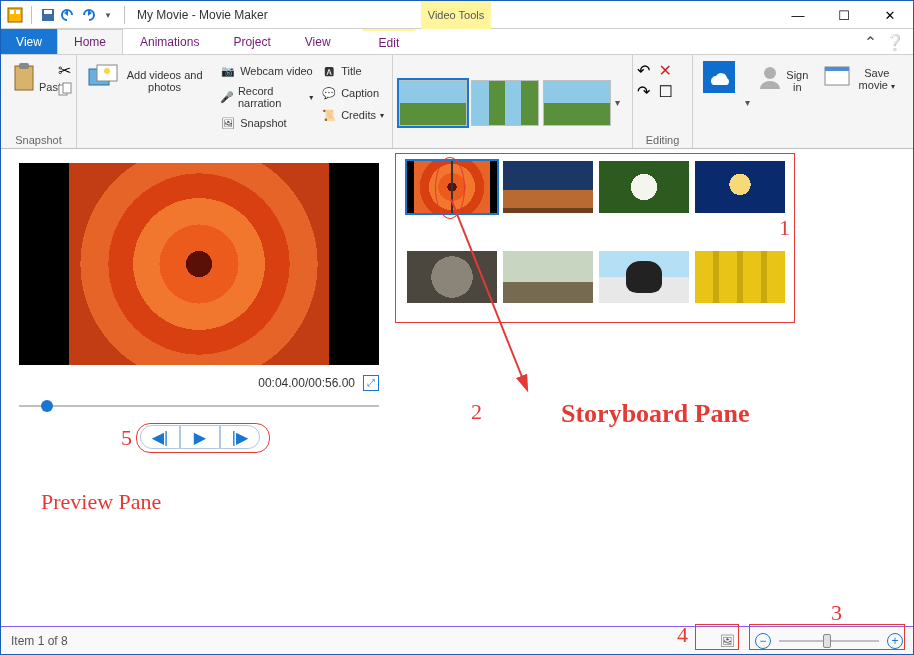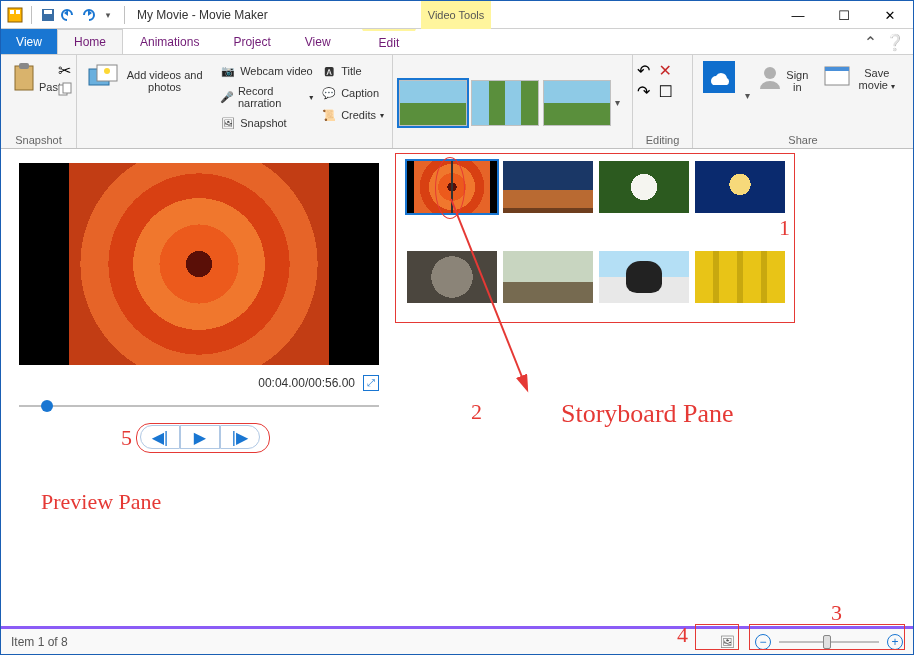--- a/index.html
+++ b/index.html
@@ -50,21 +50,21 @@
 .clip.desert { background: linear-gradient(to bottom, #1a3766 55%, #b96a32 55% 90%, #6e3e1e 90%); }
 .clip.white-flower { background: radial-gradient(circle at 50% 50%, #f5f5f0 0 25%, #2c5a1f 25% 100%); }
 .clip.jelly { background: radial-gradient(circle at 50% 45%, #f7d97a 0 20%, #0a2a6e 20% 100%); }
 .clip.koala { background: radial-gradient(circle at 50% 50%, #8b8478 0 40%, #4b463e 40% 100%); }
 .clip.light { background: linear-gradient(to bottom, #c8d5c0 60%, #766a50 60%); }
 .clip.penguin { background: linear-gradient(to bottom, #b4dff5 50%, #e8e8e8 50%); position: relative; }
 .clip.penguin::after { content: ""; position: absolute; left: 30%; top: 20%; width: 40%; height: 60%; background: #222; border-radius: 40% 40% 30% 30%; }
 .clip.tulip { background: repeating-linear-gradient(90deg, #e8c417 0 18px, #c8a80f 18px 24px); }
 .annot-box { position: absolute; border: 1px solid #e53935; pointer-events: none; }
 .annot-text { position: absolute; color: #e53935; font-family: "Times New Roman", serif; font-size: 22px; pointer-events: none; }
-.statusbar { height: 28px; border-top: 3px solid #8b5cf6; background: #f9f9f9; display: flex; align-items: center; padding: 0 10px; font-size: 12px; color: #555; }
+.statusbar { height: 28px; border-top: 1px solid #8b5cf6; background: #f9f9f9; display: flex; align-items: center; padding: 0 10px; font-size: 12px; color: #555; }
 .statusbar .spacer { flex: 1; }
 .zoom-track { width: 100px; height: 2px; background: #c0c0c0; position: relative; margin: 0 8px; }
 .zoom-thumb { position: absolute; top: -6px; width: 8px; height: 14px; background: #e0e0e0; border: 1px solid #888; border-radius: 2px; }
 .circ-btn { width: 16px; height: 16px; border: 1px solid #1976d2; border-radius: 8px; display: flex; align-items: center; justify-content: center; color: #1976d2; font-size: 12px; }
 svg.arrow { position: absolute; pointer-events: none; }
 .playhead { position: absolute; top: -2px; height: 56px; width: 2px; background: #333; }
 .ellipse { position: absolute; border: 1px solid #e53935; border-radius: 50%; pointer-events: none; }
 </style>
 </head>
 <body>
@@ -255,21 +255,20 @@
         <div class="bigbtn">
           <span class="ico">
               <svg width="28" height="28">
                 <rect x="2" y="4" width="24" height="18" fill="#fff" stroke="#888"></rect>
                 <rect x="2" y="4" width="24" height="4" fill="#4a90d9"></rect>
               </svg>
             </span>
           <span class="lbl"><span>Save movie</span> <span style="font-size:8px;">▾</span></span>
         </div>
       </div>
-      <div class="group-label">Share</div>
     </div>
   </div>
 
   <div class="workspace">
 
     <div class="preview-pane">
       <div class="preview-frame">
         <div class="flower"></div>
       </div>
       <div class="time-row">
@@ -307,21 +306,21 @@
       <div class="clip-row">
         <div class="clip koala"></div>
         <div class="clip light"></div>
         <div class="clip penguin"></div>
         <div class="clip tulip"></div>
       </div>
 
       <div class="ellipse" style="left:44px;top:8px;width:30px;height:62px;"></div>
       <span class="annot-text" style="left:388px;top:66px;">1</span>
       <span class="annot-text" style="left:80px;top:250px;">2</span>
-      <span class="annot-text" style="left:170px;top:250px;font-size:26px;">Storyboard Pane</span>
+      <span class="annot-text" style="left:170px;top:250px;font-size:26px;font-weight:bold;">Storyboard Pane</span>
 
       <svg class="arrow" style="left:50px;top:40px;" width="100" height="210">
         <defs>
             <marker id="ah" markerWidth="10" markerHeight="10" refX="6" refY="3" orient="auto">
               <path d="M0,0 L0,6 L9,3 z" fill="#e53935"></path>
             </marker>
           </defs>
         <line x1="10" y1="10" x2="85" y2="198" stroke="#e53935" stroke-width="2" marker-end="url(#ah)"></line>
       </svg>
     </div>

